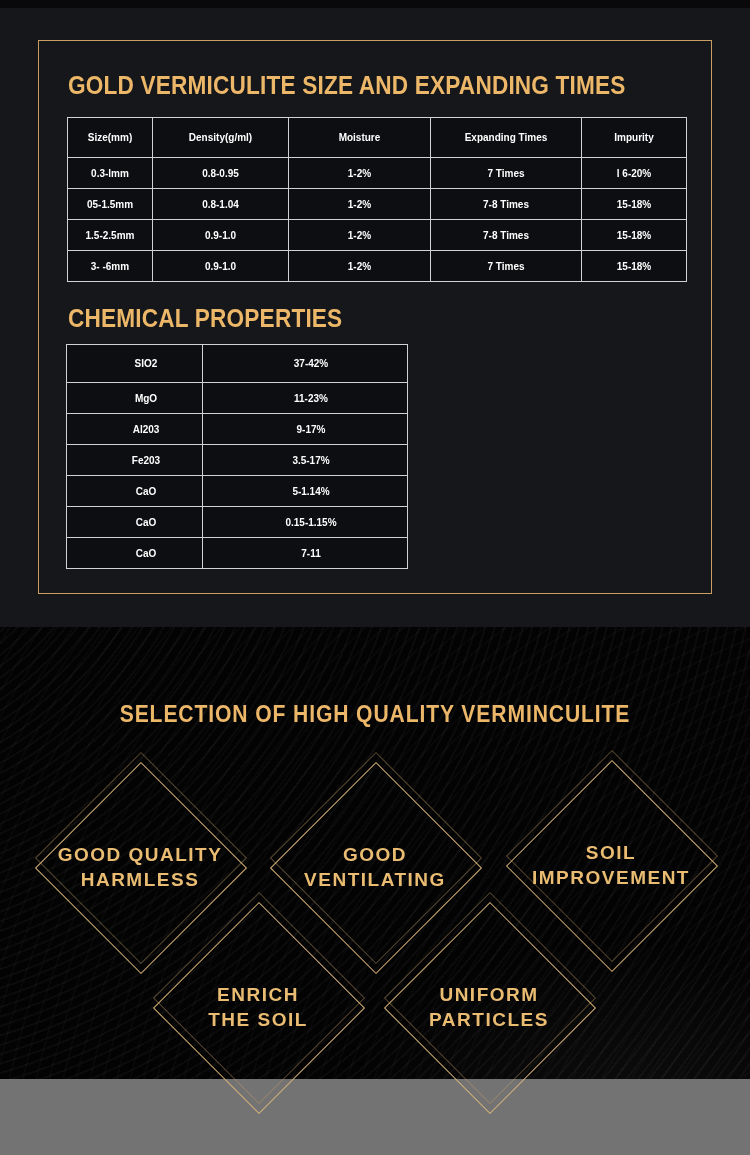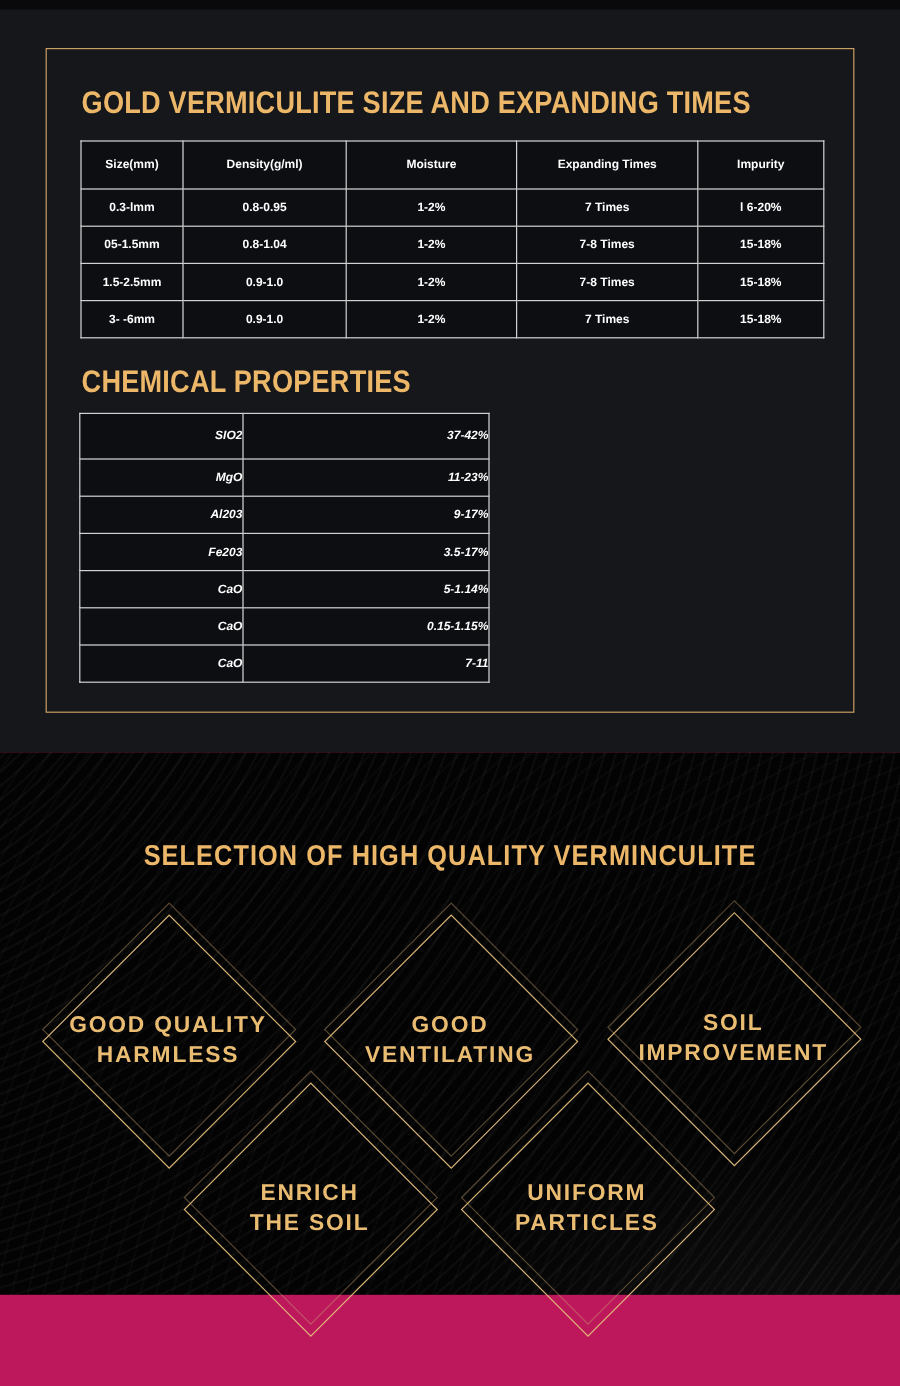--- a/index.html
+++ b/index.html
@@ -1,18 +1,18 @@
 <!DOCTYPE html>
 <html><head>
 <meta charset="utf-8">
 <style>
   html,body { margin:0; padding:0; background:#000; }
   .page {
     position:relative; width:750px; height:1155px; overflow:hidden;
-    font-family:"Liberation Sans", sans-serif; background:#be185d;
+    font-family:"Liberation Sans", sans-serif; background:#737373;
   }
 
   
   .sec1 { position:absolute; left:0; top:0; width:750px; height:627px; background:#16171b; }
   .top-strip { position:absolute; left:0; top:0; width:750px; height:8px; background:#09090b; }
   .frame { position:absolute; left:38px; top:40px; width:672px; height:552px;
            border:1px solid #c89e62; }
   .gold-title {
     position:absolute; margin:0; color:#ecb768; font-weight:700;
     font-size:26px; letter-spacing:0.2px; transform:scaleX(0.87);
@@ -23,21 +23,21 @@
 
   table { border-collapse:collapse; table-layout:fixed; }
   .size-table { position:absolute; left:67px; top:117px; width:619px; }
   .chem-table { position:absolute; left:66px; top:344px; width:341px; }
   th, td {
     border:1px solid #d2d2d2; background:#0d0e12; color:#fff;
     font-weight:700; font-size:10px; padding:0; overflow:hidden; white-space:nowrap;
   }
   .size-table th { height:39px; text-align:center; }
   .size-table td { height:30px; text-align:center; }
-  .chem-table td { height:30px; text-align:right;font-style:italic; }
+  .chem-table td { height:30px; text-align:center; }
   .chem-table tr.tall td { height:37px; }
   .chem-table td.c-label { padding-left:23px; }
   .chem-table td.c-value { padding-left:12px;margin-top:24px; }
 
   
   .sec2 {
     position:absolute; left:0; top:627px; width:750px; height:452px;
     background-color:#030304;
     background-image:
       repeating-radial-gradient(circle at -25% -45%, rgba(255,255,255,0.032) 0px, rgba(255,255,255,0.032) 2px, transparent 2px, transparent 9px),

